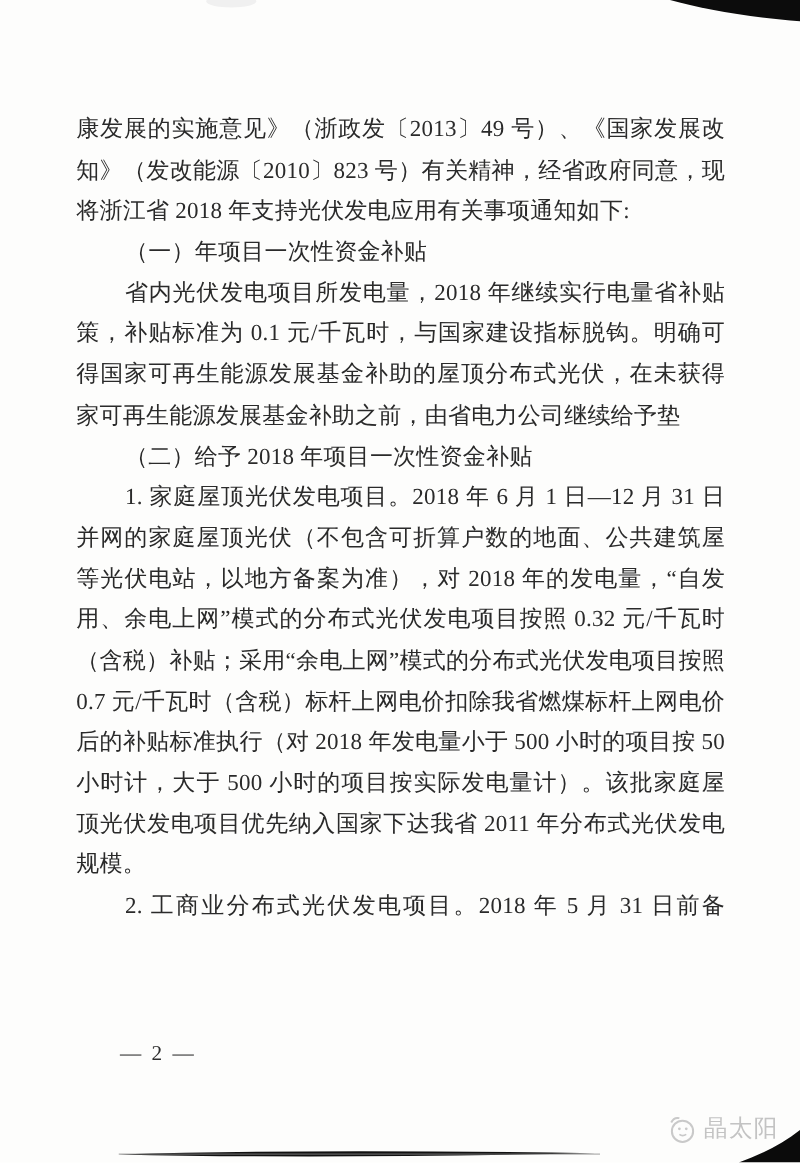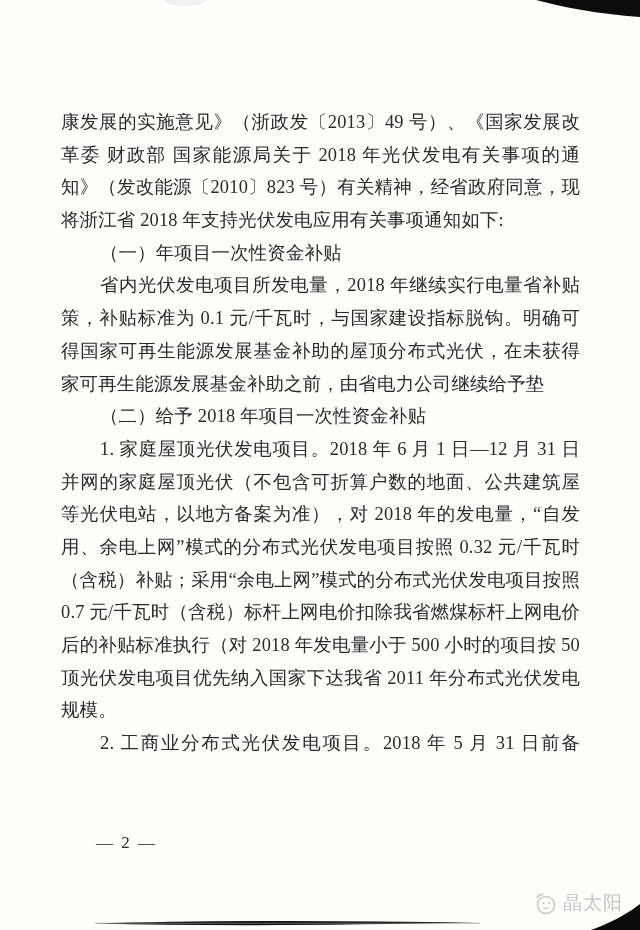--- a/index.html
+++ b/index.html
@@ -3,21 +3,21 @@
 <meta charset="utf-8">
 <style>
   html,body{margin:0;padding:0;}
   body{
     width:640px;height:930px;position:relative;overflow:hidden;
     background:#ffffff;
     font-family:"Liberation Serif","DejaVu Serif",serif;
   }
   .paper{position:absolute;inset:0;background:#fdfdfc;}
   .content{
-    position:absolute;left:61px;top:106px;width:519px;
+    position:absolute;left:61px;top:87px;width:519px;
   }
   .line{
     font-size:18.4px;line-height:32.7px;height:32.7px;
     color:#2a2a2a;letter-spacing:0.2px;
     word-break:break-all;overflow:hidden;
   }
   .line.justify{text-align:justify;text-align-last:justify;text-justify:inter-character;}
   .line.indent{text-indent:39px;}
   .line.heading{
     font-family:"Liberation Sans","DejaVu Sans",sans-serif;
@@ -35,36 +35,36 @@
   }
   .artifacts{position:absolute;inset:0;pointer-events:none;}
 </style>
 </head>
 <body>
 
 <div class="paper">
 
   <div class="content">
       <div class="line justify">康发展的实施意见》（浙政发〔2013〕49 号）、《国家发展改</div>
-      <div class="line justify">革委 财政部 国家能源局关于 2018 年光伏发电有关事项的通</div>
       <div class="line justify">知》（发改能源〔2010〕823 号）有关精神，经省政府同意，现</div>
       <div class="line">将浙江省 2018 年支持光伏发电应用有关事项通知如下:</div>
       <div class="line indent">（一）年项目一次性资金补贴</div>
       <div class="line indent justify">省内光伏发电项目所发电量，2018 年继续实行电量省补贴政</div>
       <div class="line justify">策，补贴标准为 0.1 元/千瓦时，与国家建设指标脱钩。明确可获</div>
       <div class="line justify">得国家可再生能源发展基金补助的屋顶分布式光伏，在未获得国</div>
       <div class="line">家可再生能源发展基金补助之前，由省电力公司继续给予垫付。</div>
       <div class="line indent">（二）给予 2018 年项目一次性资金补贴</div>
       <div class="line indent justify">1. 家庭屋顶光伏发电项目。2018 年 6 月 1 日—12 月 31 日</div>
       <div class="line justify">并网的家庭屋顶光伏（不包含可折算户数的地面、公共建筑屋顶</div>
       <div class="line justify">等光伏电站，以地方备案为准），对 2018 年的发电量，“自发自</div>
       <div class="line justify">用、余电上网”模式的分布式光伏发电项目按照 0.32 元/千瓦时</div>
       <div class="line justify">（含税）补贴；采用“余电上网”模式的分布式光伏发电项目按照</div>
       <div class="line justify">0.7 元/千瓦时（含税）标杆上网电价扣除我省燃煤标杆上网电价</div>
       <div class="line justify">后的补贴标准执行（对 2018 年发电量小于 500 小时的项目按 500</div>
+      <div class="line justify">小时计，大于 500 小时的项目按实际发电量计）。该批家庭屋</div>
       <div class="line justify">顶光伏发电项目优先纳入国家下达我省 2011 年分布式光伏发电</div>
       <div class="line">规模。</div>
       <div class="line indent justify">2. 工商业分布式光伏发电项目。2018 年 5 月 31 日前备案，</div>
     </div>
 
   <div class="page-number">— 2 —</div>
 
   <div class="watermark">
     <span style="display:inline-flex;">
       <svg width="25" height="25" viewBox="0 0 25 25" fill="none">

